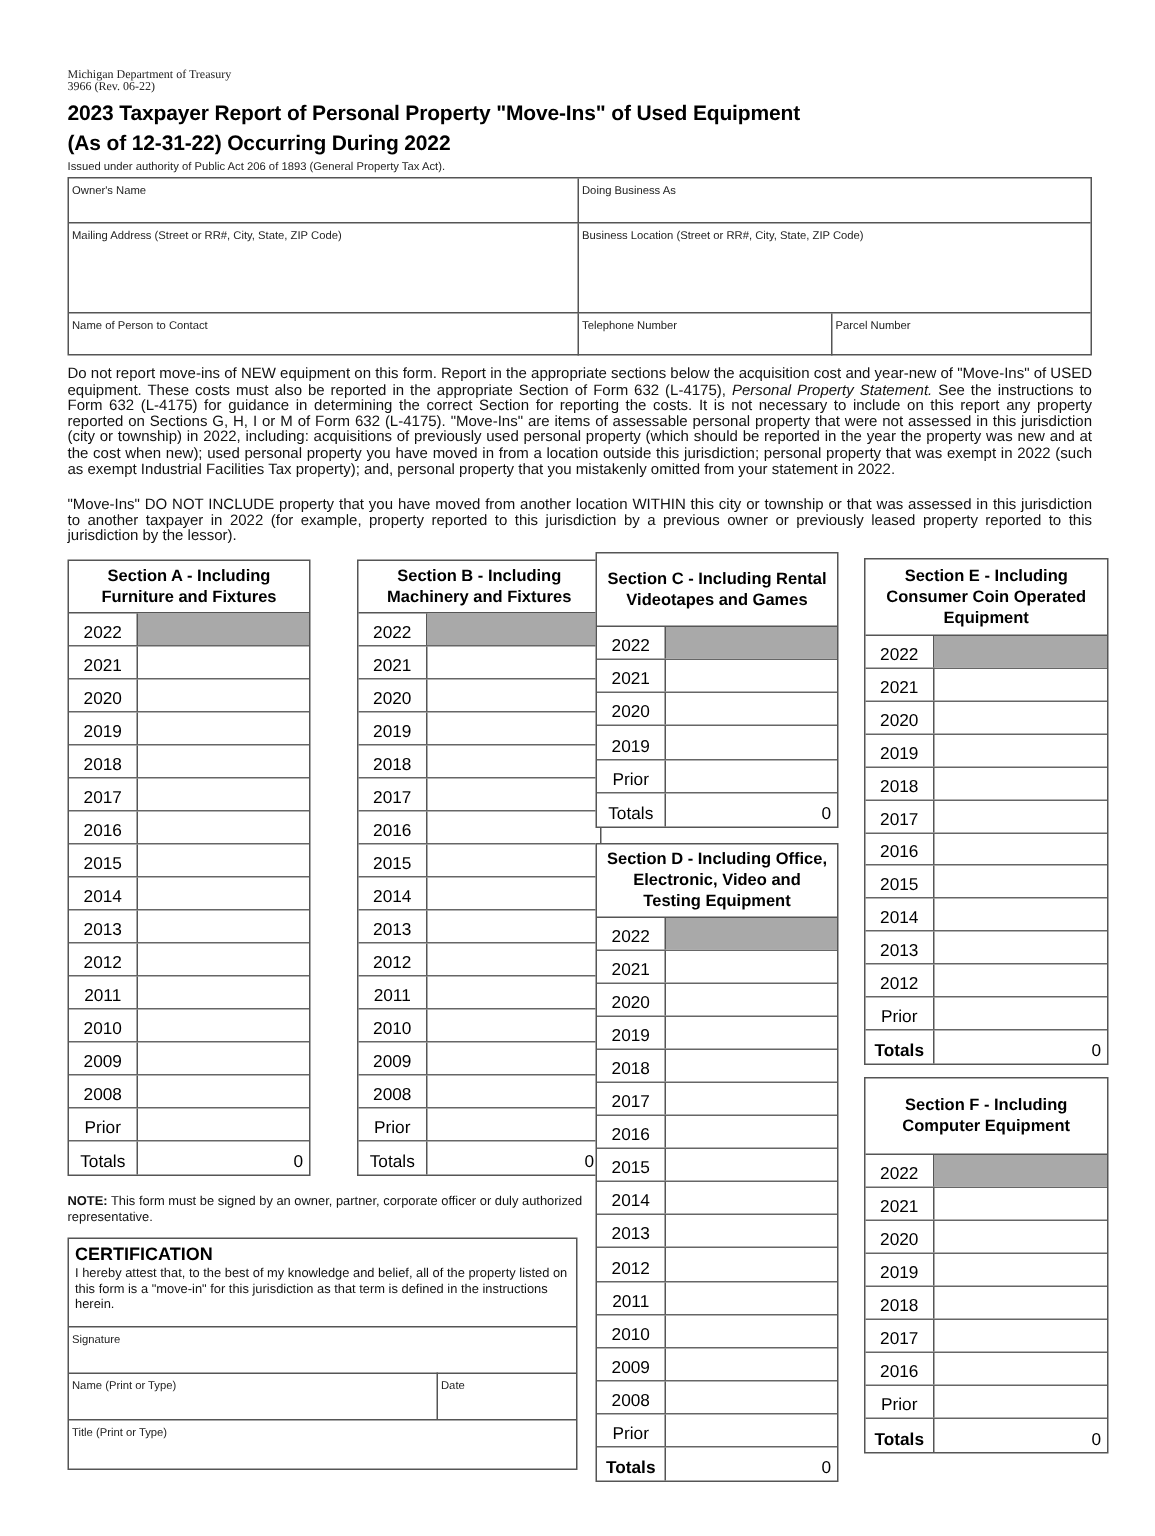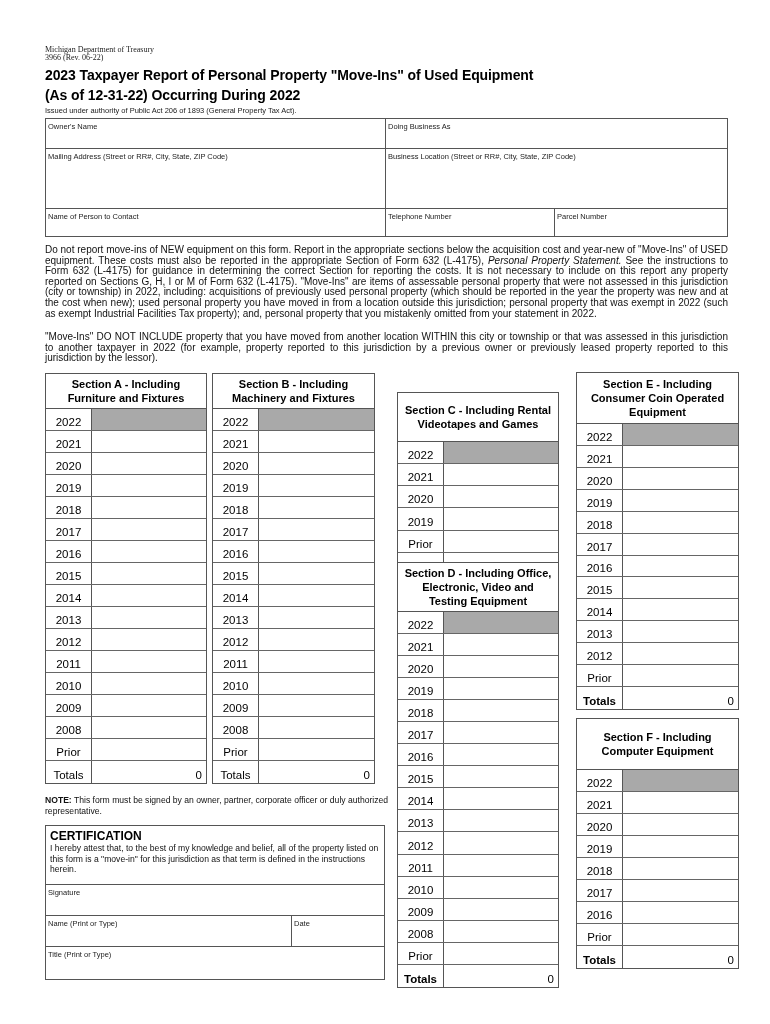--- a/index.html
+++ b/index.html
@@ -130,21 +130,21 @@
     </div>
     <div class="row" style="height: 22px;">
       <div class="yr">Prior</div>
       <div class="val"></div>
     </div>
     <div class="row" style="height: 22px;">
       <div class="yr">Totals</div>
       <div class="val">0</div>
     </div>
   </div>
-<div class="section" id="sec-B" style="left:212px;top:373px;width:163px;height:411px;">
+<div class="section" id="sec-B" style="left:238px;top:373px;width:163px;height:411px;">
     <div class="sec-head" style="height: 35px;">Section B - Including Machinery and Fixtures</div>
     <div class="row" style="height: 22px;">
       <div class="yr">2022</div>
       <div class="val shaded"></div>
     </div>
     <div class="row" style="height: 22px;">
       <div class="yr">2021</div>
       <div class="val"></div>
     </div>
     <div class="row" style="height: 22px;">
@@ -201,21 +201,21 @@
     </div>
     <div class="row" style="height: 22px;">
       <div class="yr">Prior</div>
       <div class="val"></div>
     </div>
     <div class="row" style="height: 22px;">
       <div class="yr">Totals</div>
       <div class="val">0</div>
     </div>
   </div>
-<div class="section" id="sec-C" style="left:397px;top:368px;width:162px;height:184px;margin-top:24px;">
+<div class="section" id="sec-C" style="left:397px;top:368px;width:162px;height:184px;">
     <div class="sec-head" style="height: 49px;">Section C - Including Rental Videotapes and Games</div>
     <div class="row" style="height: 22.1667px;">
       <div class="yr">2022</div>
       <div class="val shaded"></div>
     </div>
     <div class="row" style="height: 22.1667px;">
       <div class="yr">2021</div>
       <div class="val"></div>
     </div>
     <div class="row" style="height: 22.1667px;">

